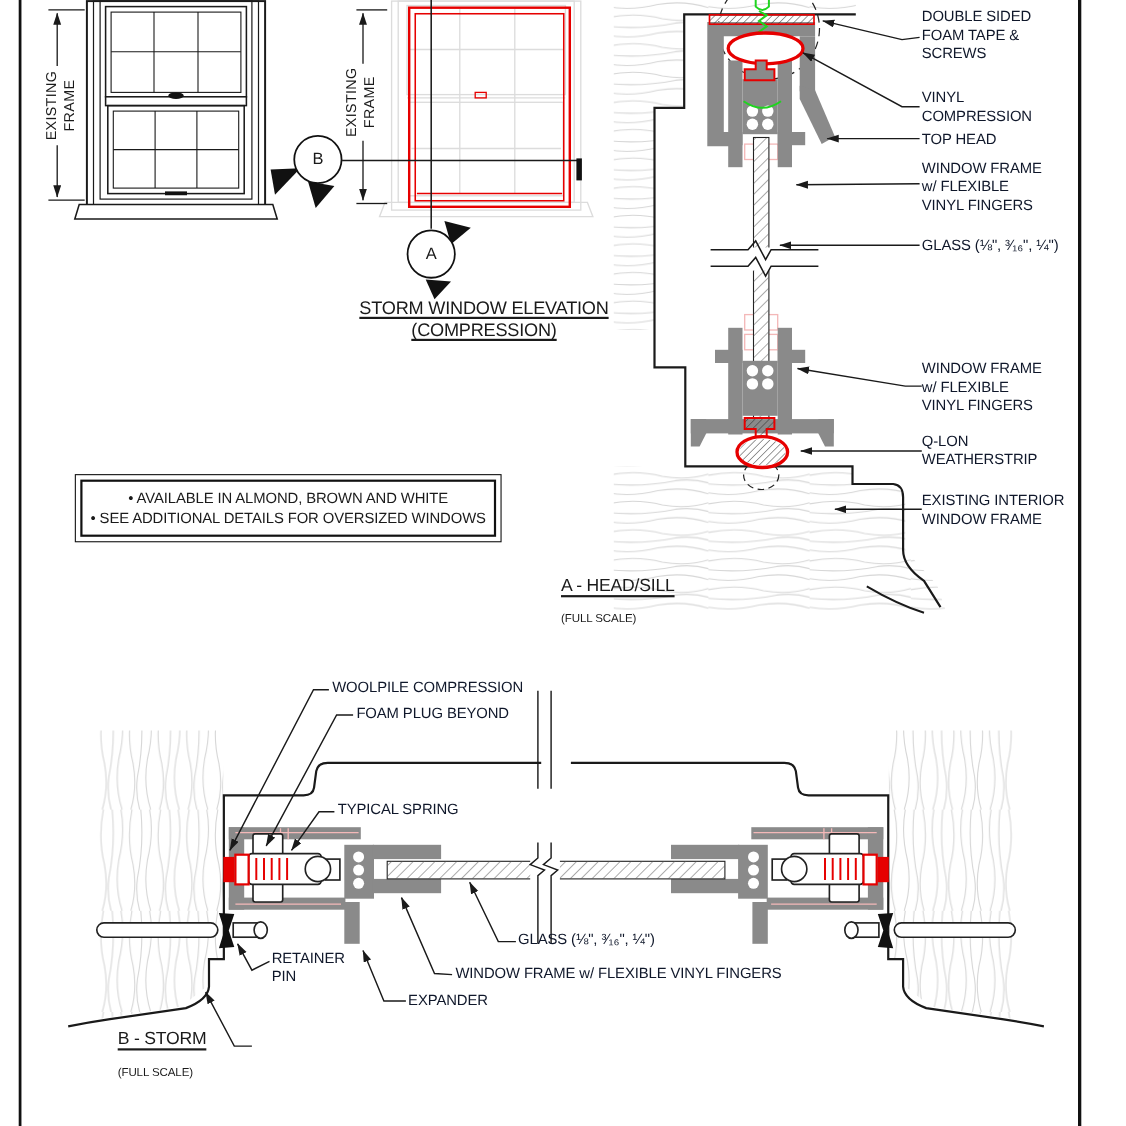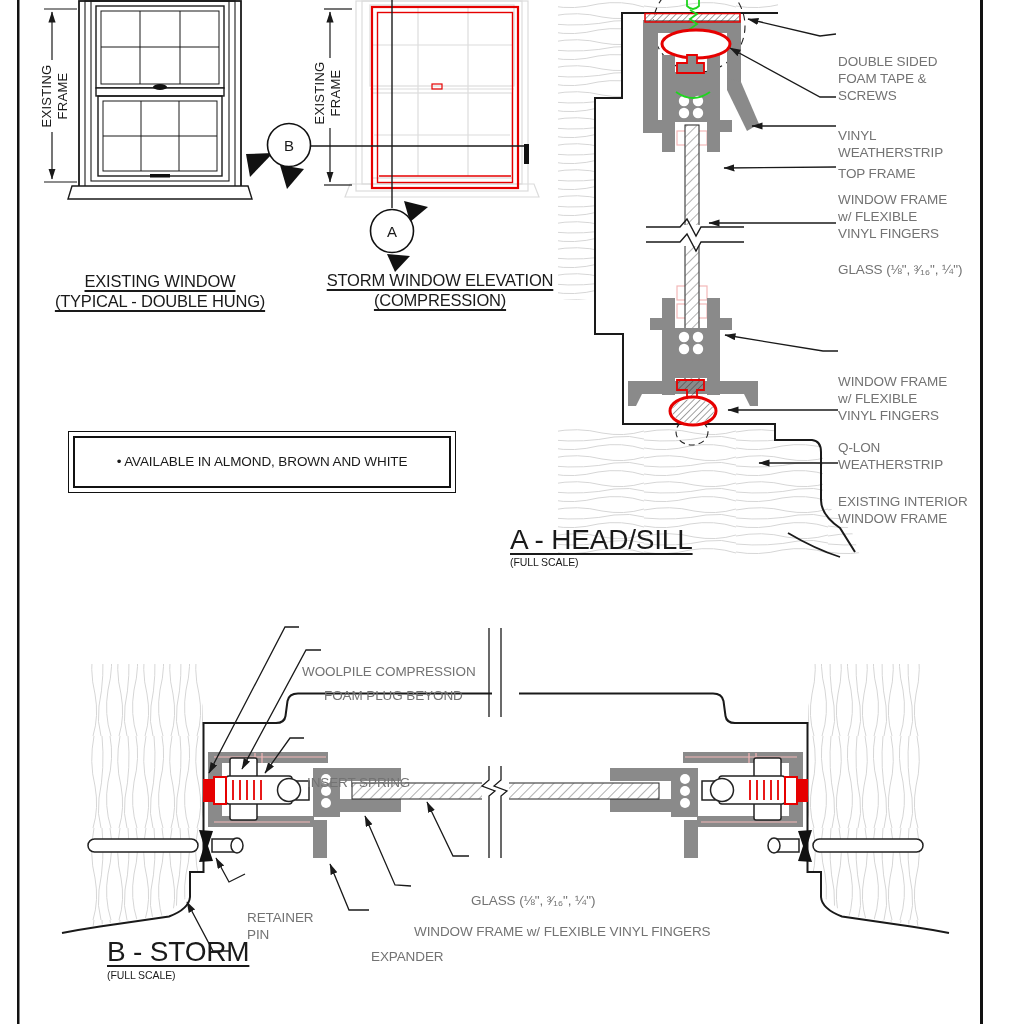--- a/index.html
+++ b/index.html
@@ -1,24 +1,24 @@
 <!DOCTYPE html>
 <html><head>
 <meta charset="utf-8">
 <style>
   html,body{margin:0;padding:0;background:#fff;}
   #sheet{position:relative;width:1024px;height:1024px;background:#ffffff;overflow:hidden;
          font-family:"Liberation Sans",sans-serif;color:#1a1a1a;}
   #linework{position:absolute;left:0;top:0;}
-  .lbl{position:absolute;font:13.5px/17px "Liberation Sans",sans-serif;color:#737373;
-       white-space:pre-line;letter-spacing:-0.1px;margin-top:47px;}
+  .lbl{position:absolute;font:13.5px/17px "Liberation Sans",sans-serif;color:#0f172a;
+       white-space:pre-line;letter-spacing:-0.1px;}
   .title{position:absolute;font-size:16.5px;line-height:20px;text-align:center;
          text-decoration:underline;text-underline-offset:3px;text-decoration-thickness:1.5px;
          white-space:pre-line;letter-spacing:-0.2px;}
-  .sec-title{position:absolute;font-size:28px;letter-spacing:-0.2px;
+  .sec-title{position:absolute;font-size:16px;letter-spacing:-0.2px;
          text-decoration:underline;text-underline-offset:4px;text-decoration-thickness:1.6px;}
   .scale{position:absolute;font-size:10.5px;letter-spacing:-0.1px;text-align:center;}
   .dim{position:absolute;width:122px;height:34px;font:13px/16px "Liberation Sans",sans-serif;
        text-align:center;white-space:pre-line;transform:rotate(-90deg);letter-spacing:0.3px;}
   #notebox{position:absolute;left:68px;top:431px;width:388px;height:62px;
            border:1.5px solid #111;box-sizing:border-box;}
   #notebox .inner{position:absolute;left:4px;top:4px;right:4px;bottom:4px;
            border:2.5px solid #111;display:flex;flex-direction:column;justify-content:center;
            align-items:center;}
   .note-line{font-size:13.5px;line-height:18px;letter-spacing:-0.1px;}
@@ -247,55 +247,54 @@
       <path d="M411,886 L395,885 L365,816" marker-end="url(#arr)"></path>
     </g>
   </g>
 </svg>
 
   <div class="dim" style="left:-5px;top:79px">EXISTING
 FRAME</div>
   <div class="dim" style="left:268px;top:76px">EXISTING
 FRAME</div>
 
-  <div class="title" style="left:40px;top:271px;width:240px">EXISTING WINDOW
-(TYPICAL - DOUBLE HUNG)</div>
   <div class="title" style="left:320px;top:270px;width:240px">STORM WINDOW ELEVATION
 (COMPRESSION)</div>
 
   <div id="notebox">
     <div class="inner">
       <div class="note-line">• AVAILABLE IN ALMOND, BROWN AND WHITE</div>
+      <div class="note-line">• SEE ADDITIONAL DETAILS FOR OVERSIZED WINDOWS</div>
     </div>
   </div>
 
   <div class="lbl" style="left:838px;top:6px;width:150px">DOUBLE SIDED
 FOAM TAPE &amp;
 SCREWS</div>
   <div class="lbl" style="left:838px;top:80px;width:150px">VINYL
-WEATHERSTRIP</div>
-  <div class="lbl" style="left:838px;top:118px;width:150px">TOP FRAME</div>
+COMPRESSION</div>
+  <div class="lbl" style="left:838px;top:118px;width:150px">TOP HEAD</div>
   <div class="lbl" style="left:838px;top:144px;width:150px">WINDOW FRAME
 w/ FLEXIBLE
 VINYL FINGERS</div>
   <div class="lbl" style="left:838px;top:214px;width:170px">GLASS (⅛", ³⁄₁₆", ¼")</div>
   <div class="lbl" style="left:838px;top:326px;width:150px">WINDOW FRAME
 w/ FLEXIBLE
 VINYL FINGERS</div>
   <div class="lbl" style="left:838px;top:392px;width:150px">Q-LON
 WEATHERSTRIP</div>
   <div class="lbl" style="left:838px;top:446px;width:160px">EXISTING INTERIOR
 WINDOW FRAME</div>
 
   <div class="sec-title" style="left:510px;top:524px">A - HEAD/SILL</div>
   <div class="scale" style="left:510px;top:556px">(FULL SCALE)</div>
 
   <div class="lbl" style="left:302px;top:616px;width:220px">WOOLPILE COMPRESSION</div>
   <div class="lbl" style="left:324px;top:640px;width:200px">FOAM PLUG BEYOND</div>
-  <div class="lbl" style="left:307px;top:727px;width:160px">INSERT SPRING</div>
+  <div class="lbl" style="left:307px;top:727px;width:160px">TYPICAL SPRING</div>
   <div class="lbl" style="left:247px;top:862px;width:110px">RETAINER
 PIN</div>
   <div class="lbl" style="left:371px;top:901px;width:120px">EXPANDER</div>
   <div class="lbl" style="left:471px;top:845px;width:180px">GLASS (⅛", ³⁄₁₆", ¼")</div>
   <div class="lbl" style="left:414px;top:876px;width:320px">WINDOW FRAME w/ FLEXIBLE VINYL FINGERS</div>
 
   <div class="sec-title" style="left:107px;top:936px">B - STORM</div>
   <div class="scale" style="left:107px;top:969px">(FULL SCALE)</div>
 
 </div>

